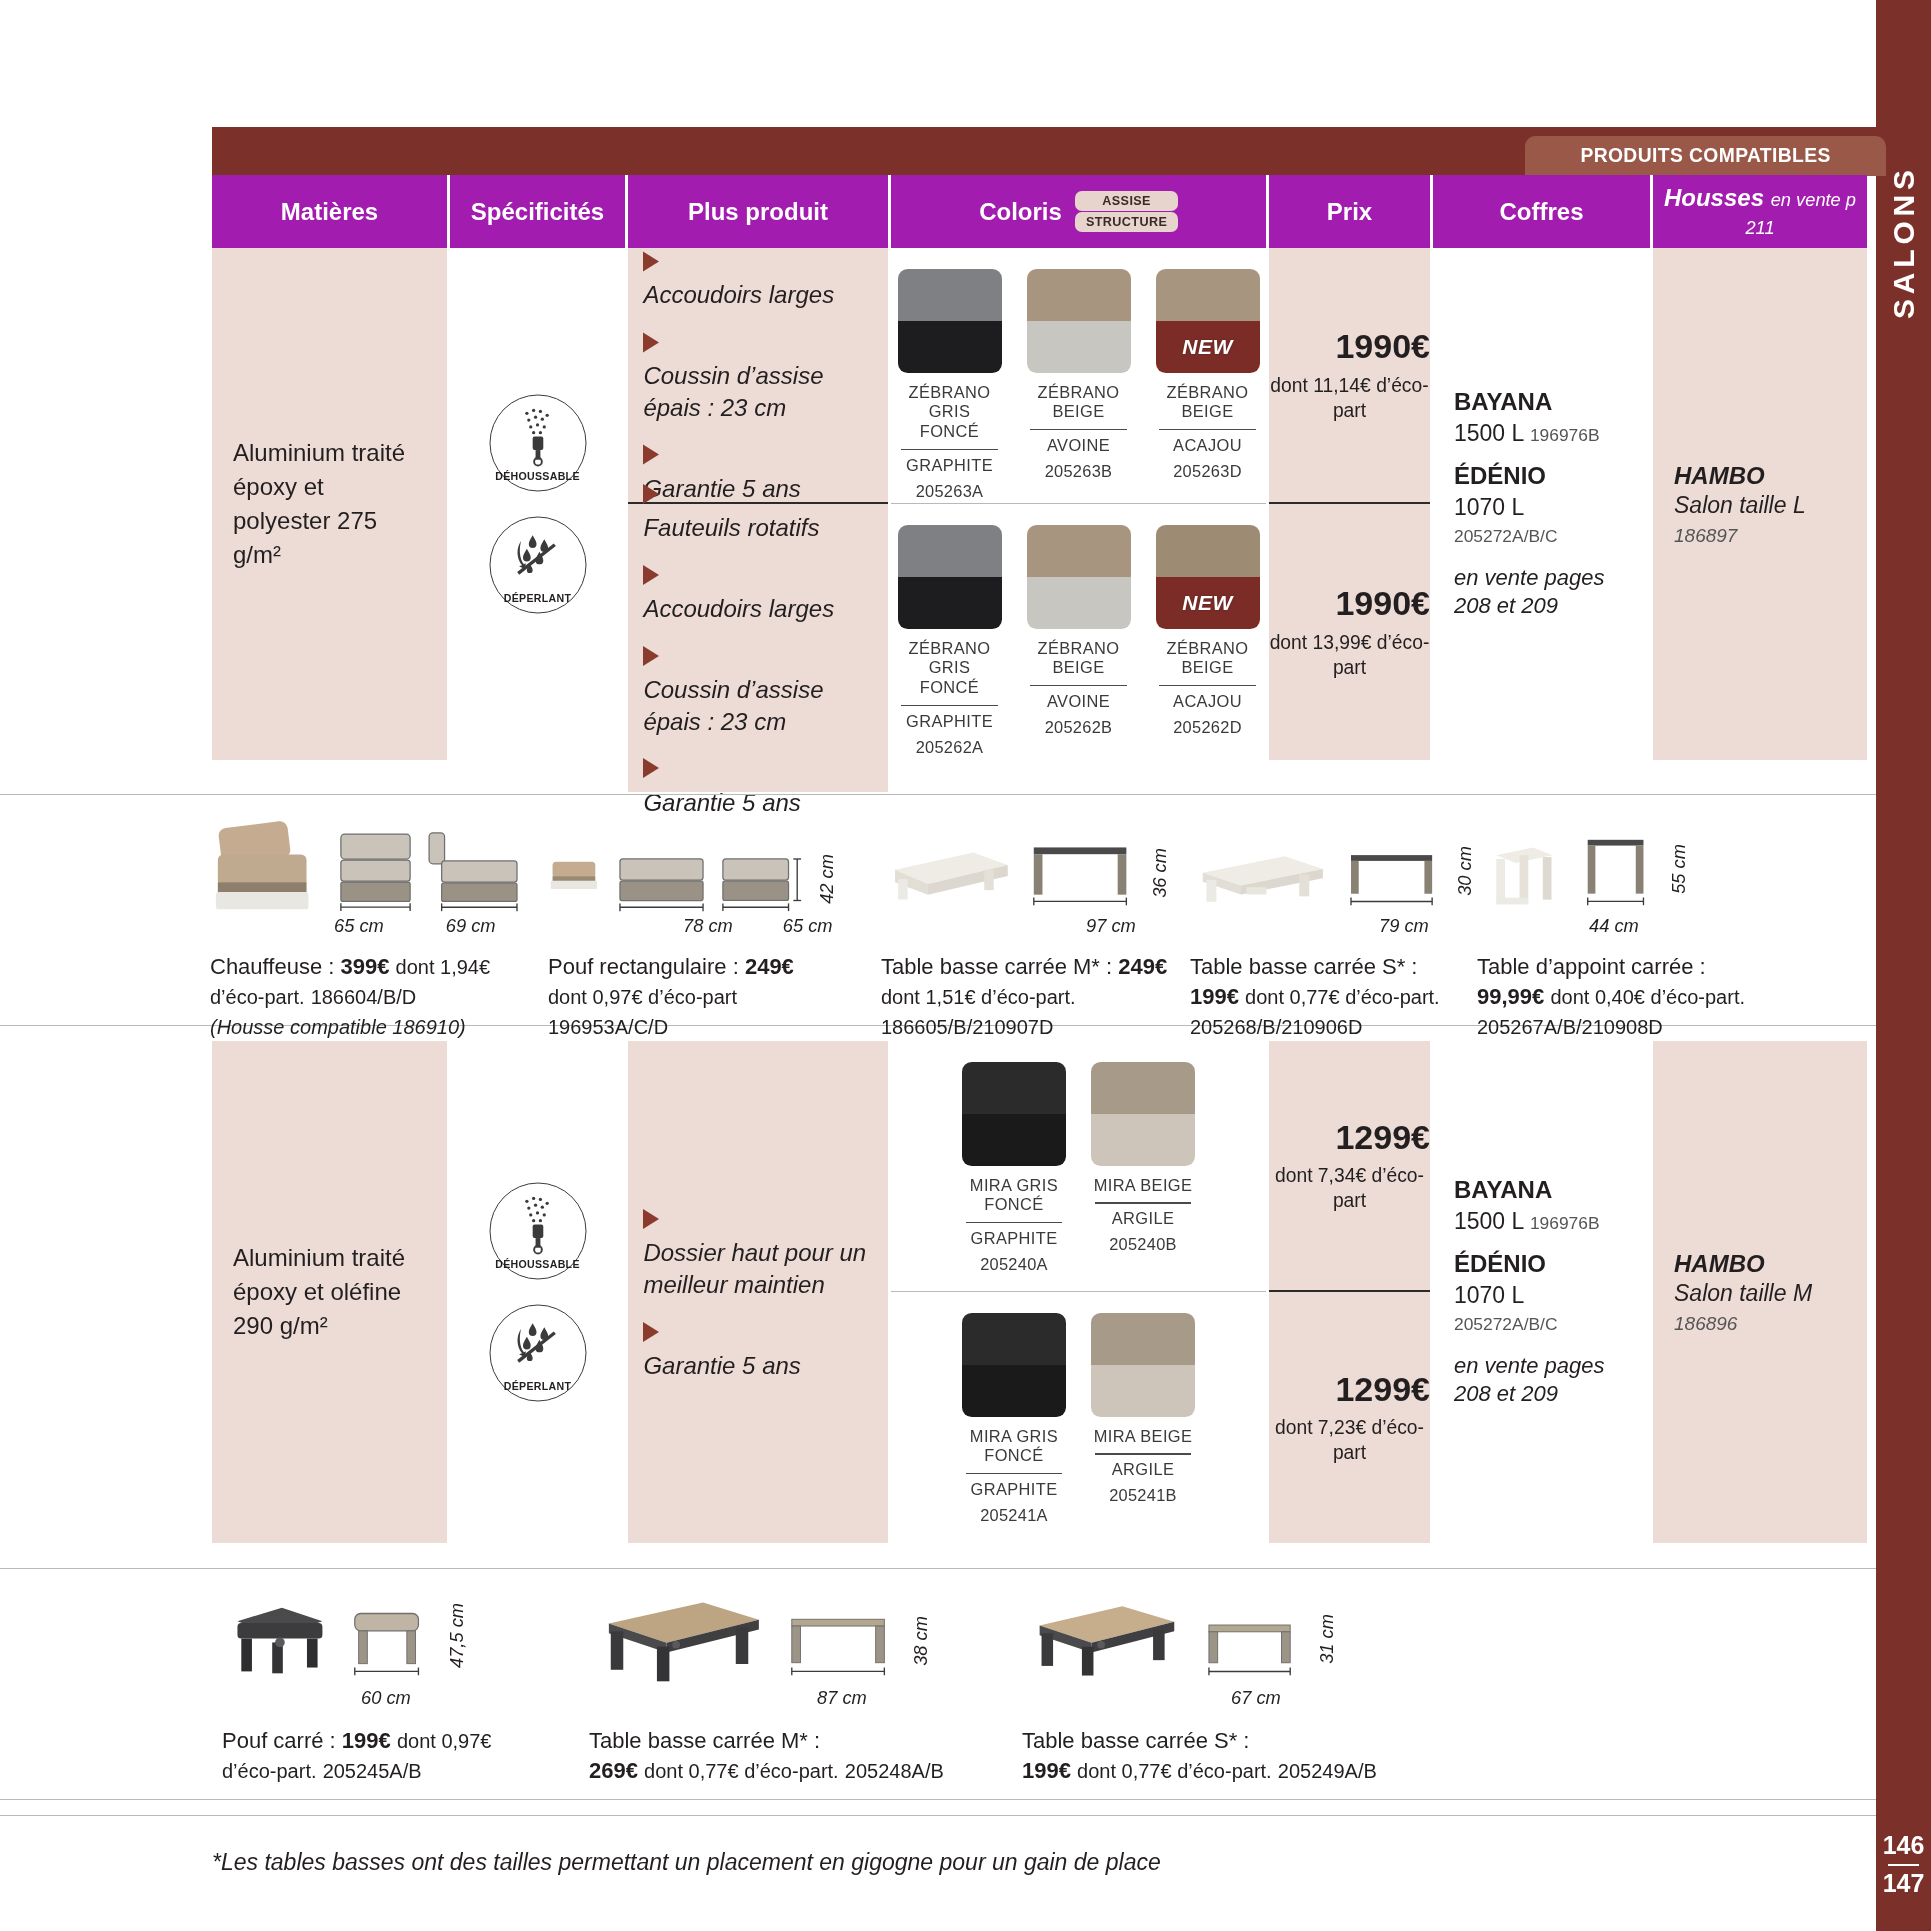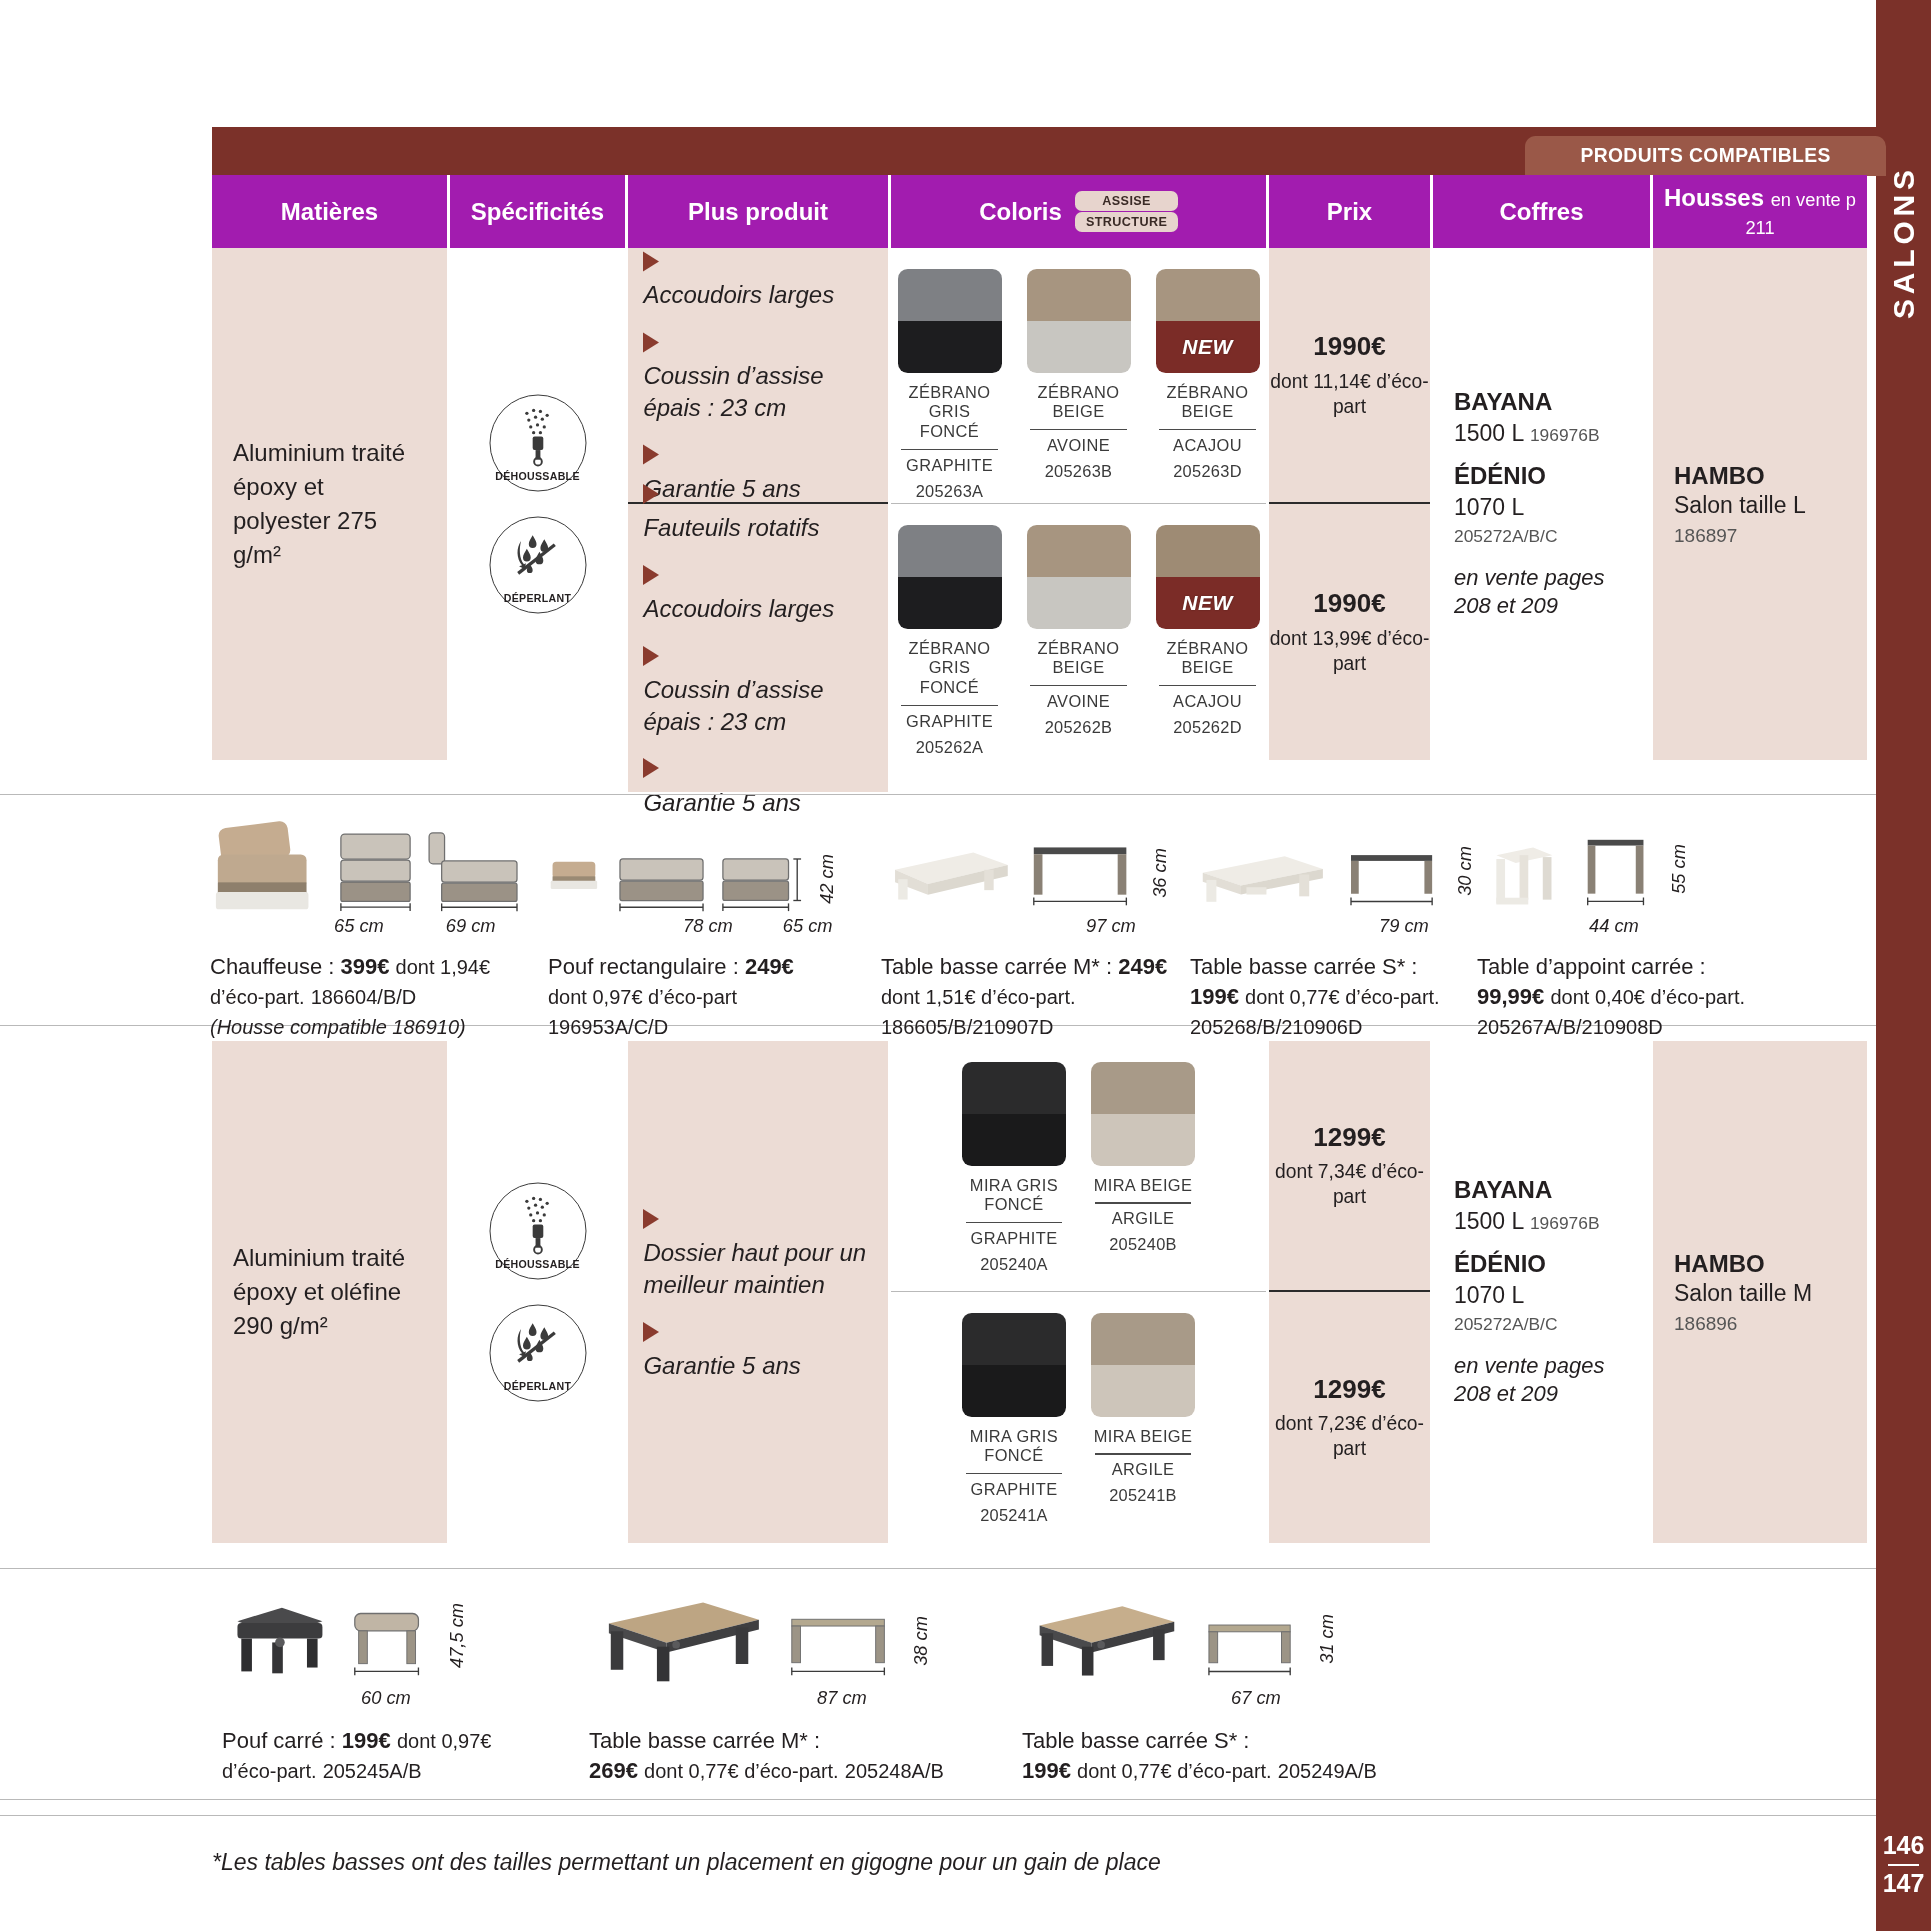--- a/index.html
+++ b/index.html
@@ -61,21 +61,21 @@
   .tint{ background:#ecdcd5; }
   .white{ background:#ffffff; }
 
   
   .c-mat{ width:238px; }
   .c-spec{ width:178px; }
   .c-plus{ width:263px; }
   .c-col{ width:378px; }
   .c-prix{ width:164px; }
   .c-coffre{ width:220px; }
-  .c-hous{ width:214px; }
+  .c-hous{ width:214px;font-style:italic; }
 
   .mat-text{
     font-size:24px; line-height:1.42; padding:0 21px;
     position:absolute; top:50%; transform:translateY(-50%); width:100%;
   }
 
   .spec-icons{
     position:absolute; top:50%; left:50%; transform:translate(-50%,-50%);
     display:flex; flex-direction:column; gap:25px; align-items:center;
   }
@@ -102,21 +102,21 @@
     position:absolute; top:50%; left:50%; transform:translate(-50%,-50%);
     color:#fff; font-size:21px; font-weight:800; font-style:italic; letter-spacing:0.5px;
     text-shadow:0 0 1.9px rgba(0,0,0,.35);
   }
   .sw-name{ font-size:16.4px; line-height:1.2; margin-top:9.7px; color:#3a3a3a; letter-spacing:0.4px;}
   .sw-rule{ height:1.5px; background:#4a4a4a; margin:6.8px 3.9px 5.8px; }
   .sw-struct{ font-size:16.4px; color:#3a3a3a; letter-spacing:0.4px;}
   .sw-ref{ font-size:16.4px; color:#3a3a3a; margin-top:6.8px; letter-spacing:0.3px;}
 
   .prix-box{ position:absolute; top:50%; transform:translateY(-50%); width:100%; text-align:center; }
-  .prix-main{ font-size:26px; font-weight:700; }
+  .prix-main{ font-size:34px; font-weight:700;text-align:right; }
   .prix-sub{ font-size:19.3px; line-height:1.3; margin-top:6.8px; }
 
   .coffre-box{ position:absolute; top:50%; transform:translateY(-50%); padding:0 21px; }
   .cf-name{ font-size:24px; font-weight:700; margin-top:15.4px; }
   .cf-name:first-child{ margin-top:0; }
   .cf-line{ font-size:23px; margin-top:3.9px; }
   .cf-ref{ font-size:17.4px; color:#555; }
   .cf-it{ font-style:italic; font-size:22px; line-height:1.3; margin-top:15.4px; }
 
   .hous-box{ position:absolute; top:50%; transform:translateY(-50%); padding:0 21px; }

